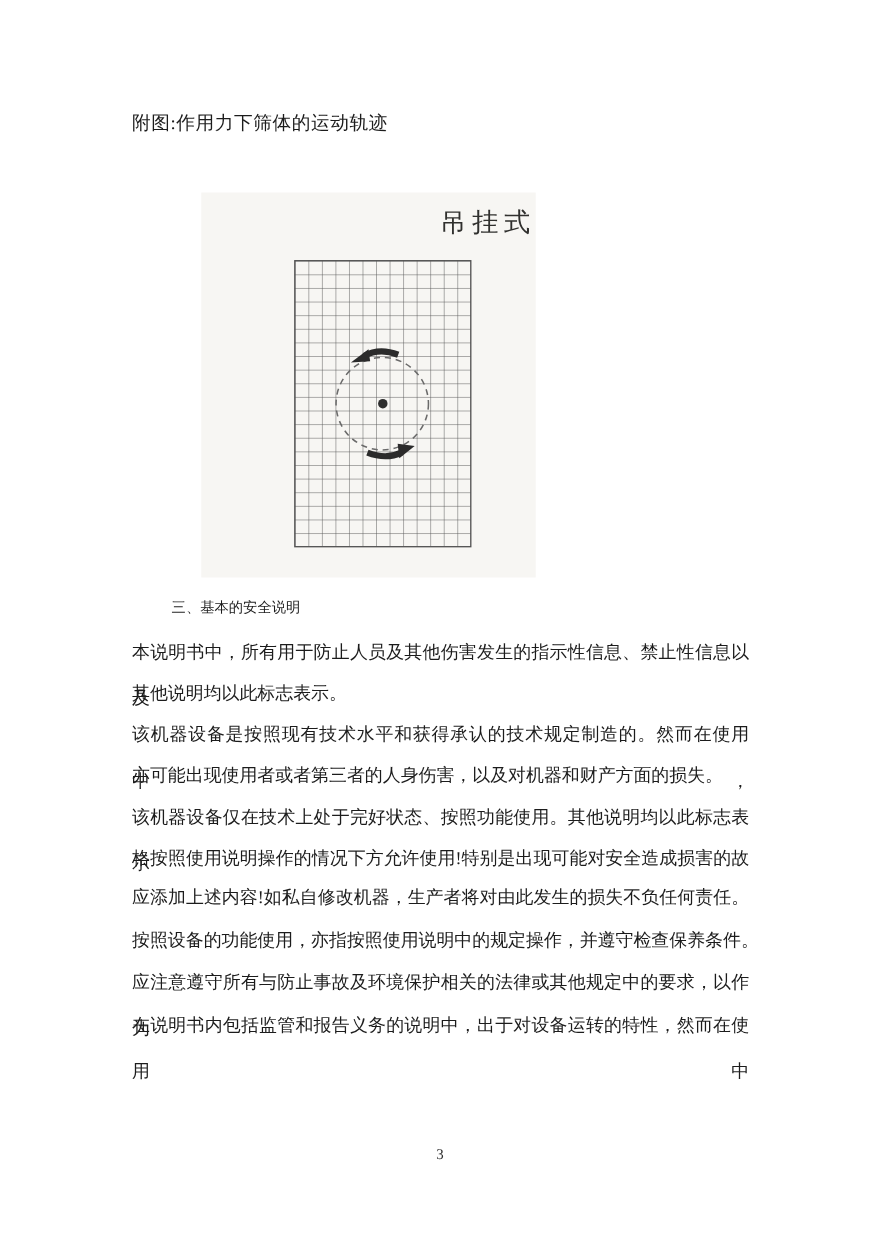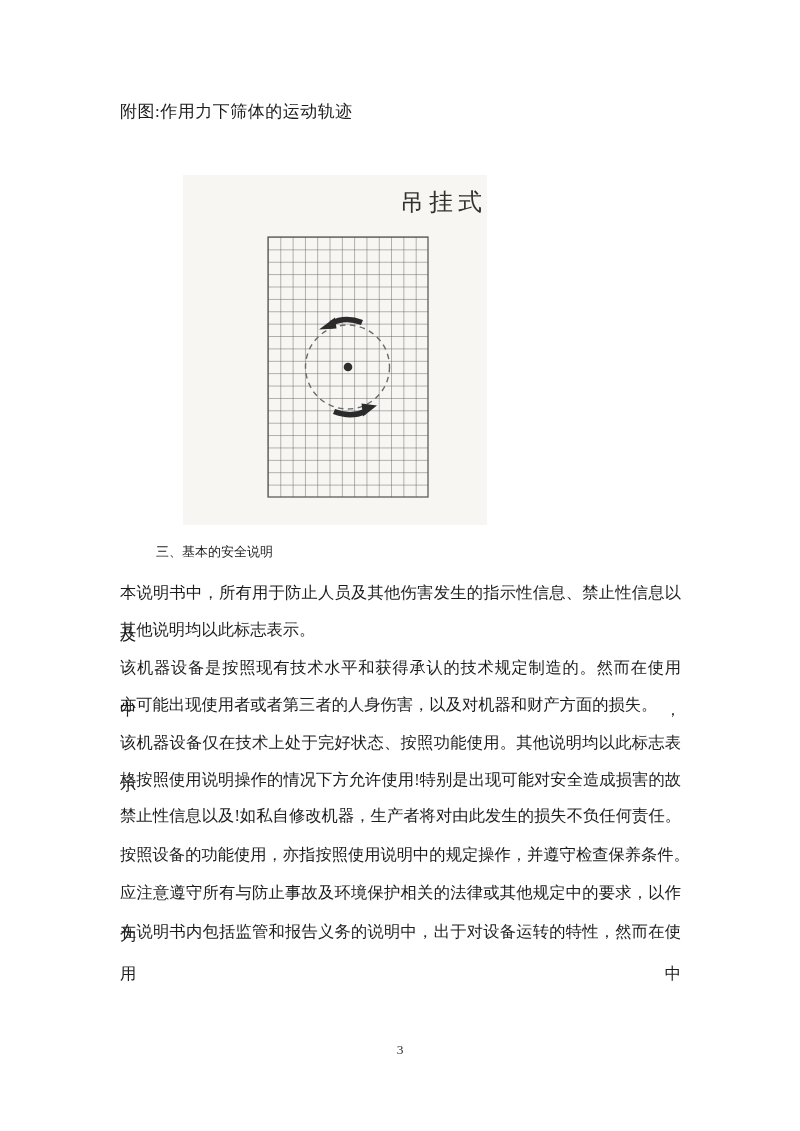--- a/index.html
+++ b/index.html
@@ -89,21 +89,21 @@
       <div class="line j">本说明书中，所有用于防止人员及其他伤害发生的指示性信息、禁止性信息以及</div>
       <div class="line">其他说明均以此标志表示。</div>
     </div>
     <div class="para">
       <div class="line j">该机器设备是按照现有技术水平和获得承认的技术规定制造的。然而在使用中，</div>
       <div class="line">亦可能出现使用者或者第三者的人身伤害，以及对机器和财产方面的损失。</div>
     </div>
     <div class="para">
       <div class="line j">该机器设备仅在技术上处于完好状态、按照功能使用。其他说明均以此标志表示</div>
       <div class="line j">格按照使用说明操作的情况下方允许使用!特别是出现可能对安全造成损害的故</div>
-      <div class="line j">禁止性信息以及!如私自修改机器，生产者将对由此发生的损失不负任何责任。</div>
+      <div class="line j">应添加上述内容!如私自修改机器，生产者将对由此发生的损失不负任何责任。</div>
     </div>
     <div class="para">
       <div class="line">按照设备的功能使用，亦指按照使用说明中的规定操作，并遵守检查保养条件。</div>
     </div>
     <div class="para">
       <div class="line j">应注意遵守所有与防止事故及环境保护相关的法律或其他规定中的要求，以作为</div>
     </div>
     <div class="para">
       <div class="line j">在说明书内包括监管和报告义务的说明中，出于对设备运转的特性，然而在使用中</div>
     </div>

